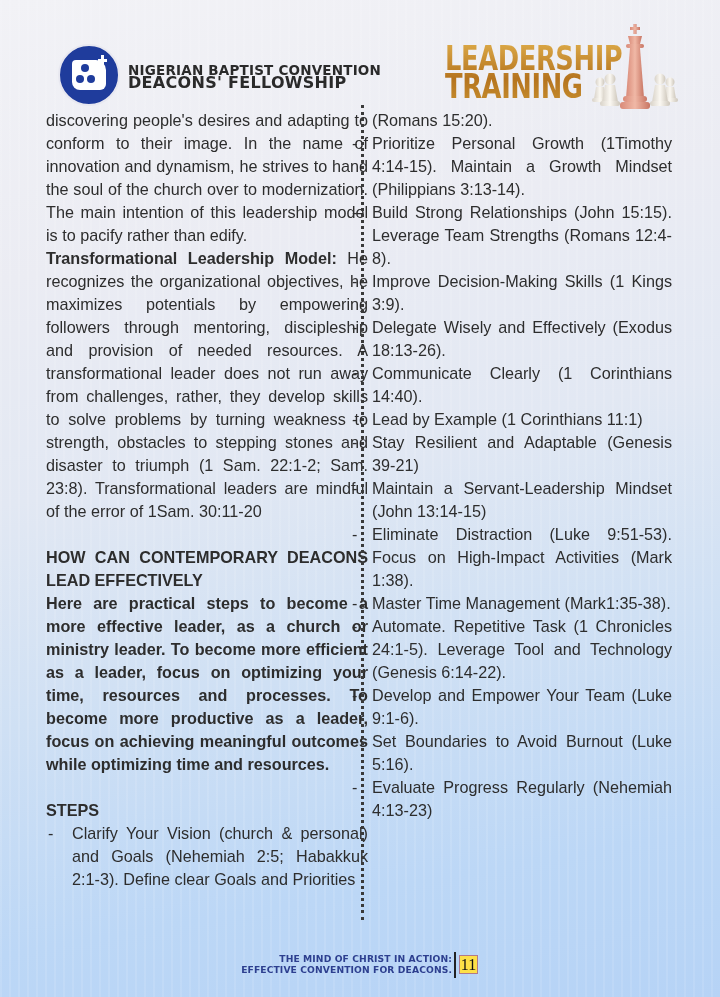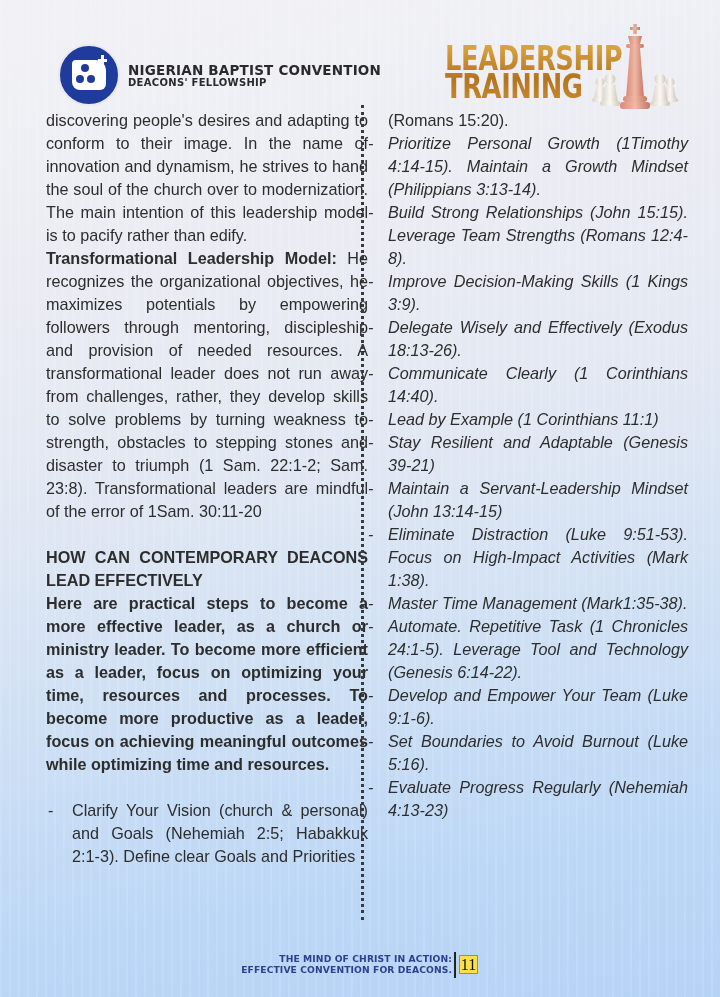--- a/index.html
+++ b/index.html
@@ -24,21 +24,21 @@
   }
   .logo-tri { position:absolute; width:8px; height:8px; background:#1f3c9c; border-radius:50%; }
   .logo-cross { position:absolute; right:2px; top:-5px; width:3px; height:16px; background:#fff; }
   .logo-cross:after { content:""; position:absolute; left:-3px; top:4px; width:9px; height:3px; background:#fff; }
   .org-name {
     position:absolute; left:128px; top:56px; font-family:"DejaVu Sans", sans-serif;
     font-weight:bold; font-size:13.5px; color:#2a2a2a; letter-spacing:0.2px; line-height:13px;
   }
   .org-sub {
     position:absolute; left:128px; top:69px; font-family:"DejaVu Sans", sans-serif;
-    font-weight:bold; font-size:10px; color:#2a2a2a; letter-spacing:0.3px; line-height:11px;text-align:right;
+    font-weight:bold; font-size:16px; color:#2a2a2a; letter-spacing:0.3px; line-height:11px;text-align:right;
   }
   .lt {
     position:absolute; left:445px; top:37px; font-family:"DejaVu Sans", sans-serif;
     font-weight:bold; color:#c4892b; line-height:28px; transform:scaleX(0.78); transform-origin:left top;
     background: linear-gradient(180deg,#d9a544 0%, #b5741f 60%, #c48a2c 100%);
     -webkit-background-clip:text; background-clip:text; -webkit-text-fill-color:transparent;
   }
   .lt .l1 { font-size:33px; display:block; letter-spacing:-0.5px; }
   .lt .l2 { font-size:33px; display:block; letter-spacing:-0.5px; }
   .chess { position:absolute; left:590px; top:14px; width:90px; height:90px; }
@@ -54,25 +54,25 @@
   .bold-para { font-weight:bold; }
   .steps-list { list-style:none; margin:0; padding:0; }
   .steps-list li { position:relative; padding-left:26px; }
   .steps-list li:before { content:"-"; position:absolute; left:2px; }
 
   .divider {
     position:absolute; left:361px; top:105px; width:0; height:815px;
     border-left:3px dotted #3a3a3a;
   }
   .col-right {
-    position:absolute; left:368px; top:109px; width:320px;
+    position:absolute; left:352px; top:109px; width:320px;
     font-size:16.2px; line-height:23px; color:#2d2d2d; text-align:justify;
   }
   .col-right p { margin:0; padding-left:20px; }
-  .col-right ul { list-style:none; margin:0; padding:0;font-style:italic; }
+  .col-right ul { list-style:none; margin:0; padding:0; }
   .col-right li { position:relative; padding-left:20px; }
   .col-right li:before { content:"-"; position:absolute; left:0; }
 
   .footer {
     position:absolute; left:236px; top:953px; width:216px; text-align:right;
     font-family:"DejaVu Sans", sans-serif; font-weight:bold; font-size:9.2px; line-height:11px;
     color:#2d3f8f; letter-spacing:0.1px;
   }
   .footer-bar { position:absolute; left:454px; top:952px; width:2px; height:26px; background:#222; }
   .page-num {
@@ -147,20 +147,21 @@
   </svg>
 </div>
 
 <div class="col-left">
   <p>discovering people's desires and adapting to conform to their image. In the name of innovation and dynamism, he strives to hand the soul of the church over to modernization. The main intention of this leadership model is to pacify rather than edify.</p>
   <p><b>Transformational Leadership Model:</b><span> He recognizes the organizational objectives, he maximizes potentials by empowering followers through mentoring, discipleship and provision of needed resources. A transformational leader does not run away from challenges, rather, they develop skills to solve problems by turning weakness to strength, obstacles to stepping stones and disaster to triumph (1 Sam. 22:1-2; Sam. 23:8). Transformational leaders are mindful of the error of 1Sam. 30:11-20</span></p>
   <div class="gap"></div>
   <p class="heading">HOW CAN CONTEMPORARY DEACONS LEAD EFFECTIVELY</p>
   <p class="bold-para">Here are practical steps to become a more effective leader, as a church or ministry leader. To become more efficient as a leader, focus on optimizing your time, resources and processes. To become more productive as a leader, focus on achieving meaningful outcomes while optimizing time and resources.</p>
   <div class="gap"></div>
+  <p class="heading">STEPS</p>
   <ul class="steps-list">
     <li>Clarify Your Vision (church &amp; personal) and Goals (Nehemiah 2:5; Habakkuk 2:1-3). Define clear Goals and Priorities</li>
   </ul>
 </div>
 
 <div class="divider"></div>
 
 <div class="col-right">
   <p>(Romans 15:20).</p>
   <ul>

